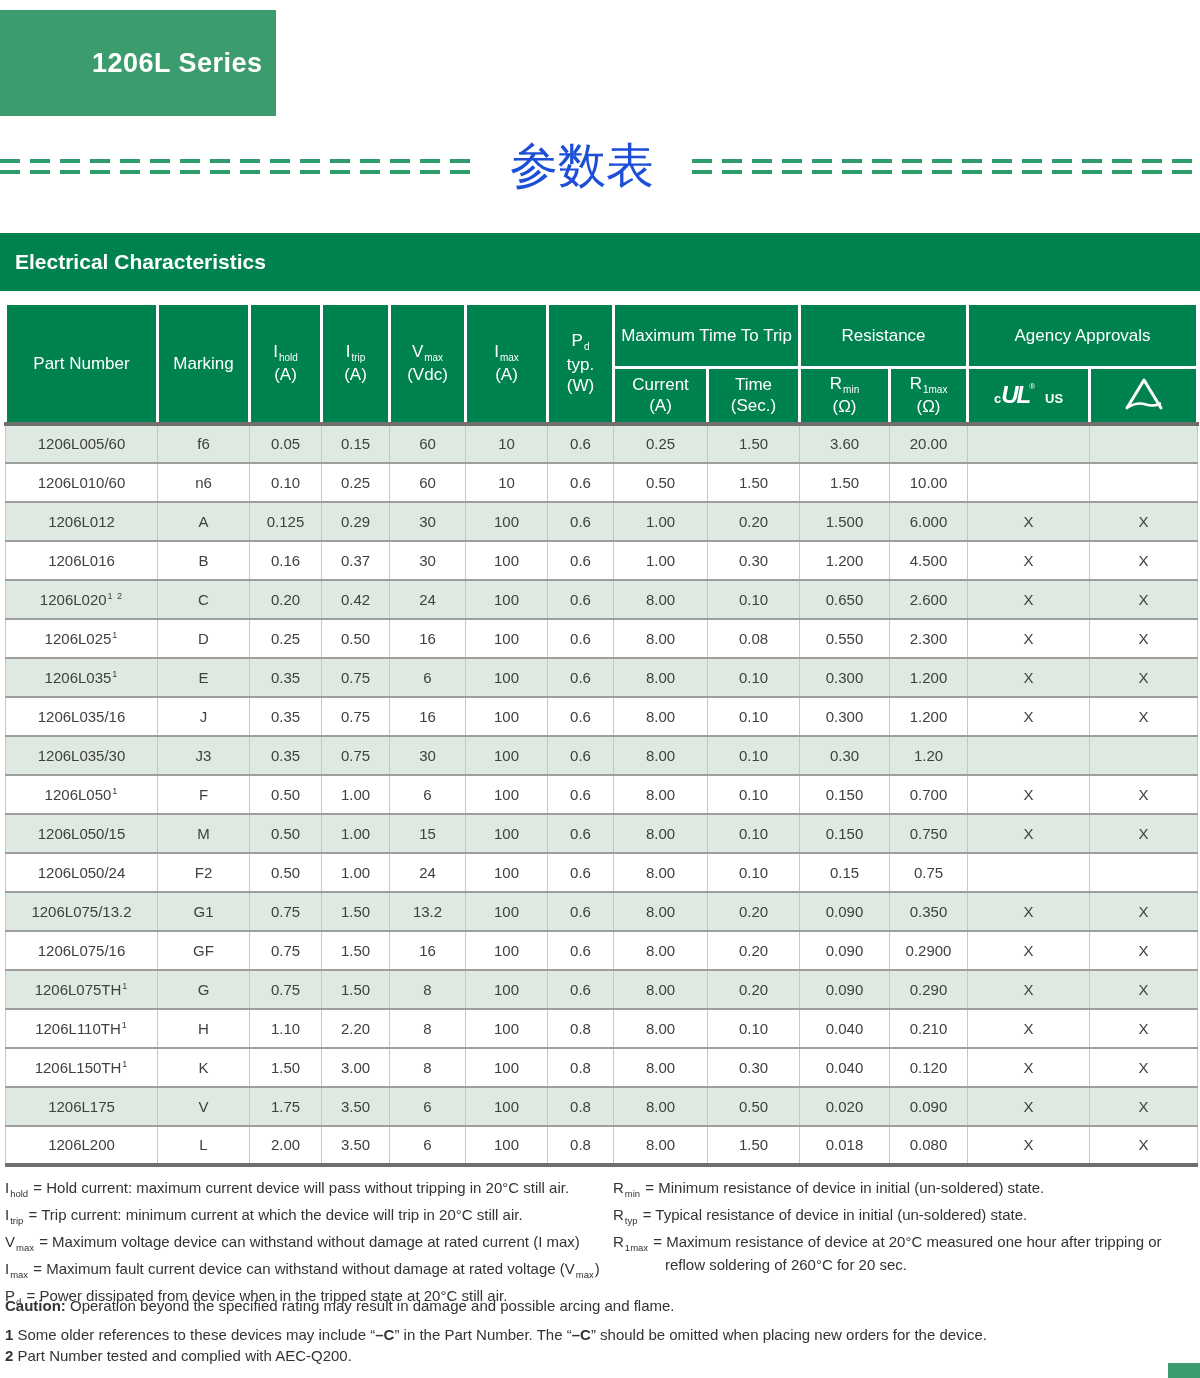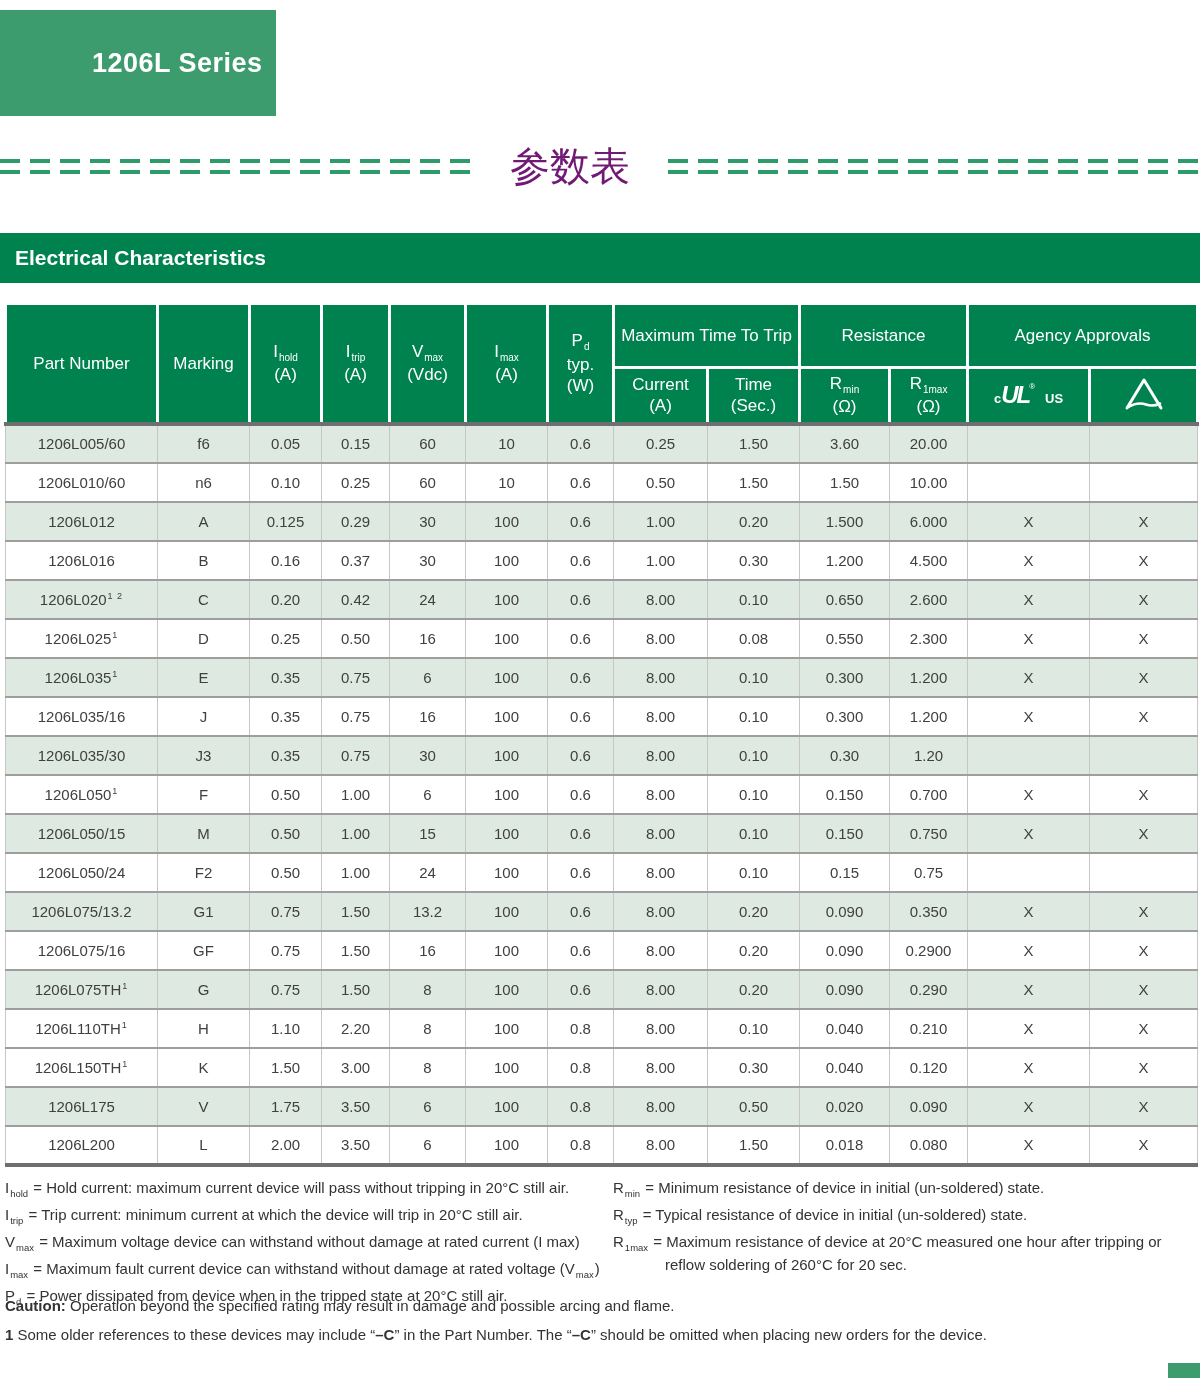--- a/index.html
+++ b/index.html
@@ -28,26 +28,26 @@
       repeating-linear-gradient(90deg,#2E9B6B 0 20px, rgba(0,0,0,0) 20px 30px),
       repeating-linear-gradient(90deg,#2E9B6B 0 20px, rgba(0,0,0,0) 20px 30px);
     background-size:100% 4px,100% 4px;
     background-position:0 0,0 100%;
     background-repeat:no-repeat,no-repeat;
   }
   .dash-left  { flex:0 0 472px; }
   .dash-right { flex:1; }
   .cn-title {
     padding:0 38px; font-family:"Liberation Serif", serif;
-    font-size:40px; color:#701a75; white-space:nowrap;
+    font-size:48px; color:#1d4ed8; white-space:nowrap;
   }
 
   
   .section-bar {
-    position:absolute; top:233px; left:0; width:1200px; height:50px;
+    position:absolute; top:233px; left:0; width:1200px; height:58px;
     background:#00824F; color:#fff; display:flex; align-items:center;
     padding-left:15px; font-size:21px; font-weight:bold;
   }
 
   
   .table-wrap { position:absolute; top:302px; left:4px; width:1192px; }
   table.spec { width:1192px; table-layout:fixed; border-collapse:collapse; }
   table.spec th, table.spec td { text-align:center; vertical-align:middle; }
 
   thead th {
@@ -504,16 +504,17 @@
     <div class="fn-col-right">
         <div class="fn-item">R<span class="fsub">min</span> = Minimum resistance of device in initial (un-soldered) state.</div>
         <div class="fn-item">R<span class="fsub">typ</span> = Typical resistance of device in initial (un-soldered) state.</div>
         <div class="fn-item">R<span class="fsub">1max</span> = Maximum resistance of device at 20°C measured one hour after tripping or reflow soldering of 260°C for 20 sec.</div>
       </div>
   </div>
 
   <div class="caution-note"><strong>Caution:</strong> Operation beyond the specified rating may result in damage and possible arcing and flame.</div>
   <div class="order-notes">
       <div class="fn-item"><strong>1</strong> Some older references to these devices may include “<strong>–C</strong>” in the Part Number. The “<strong>–C</strong>” should be omitted when placing new orders for the device.</div>
+      <div class="fn-item"><strong>2</strong> Part Number tested and complied with AEC-Q200.</div>
     </div>
 
   <div class="corner-block"></div>
 </div>
 
 </body></html>

